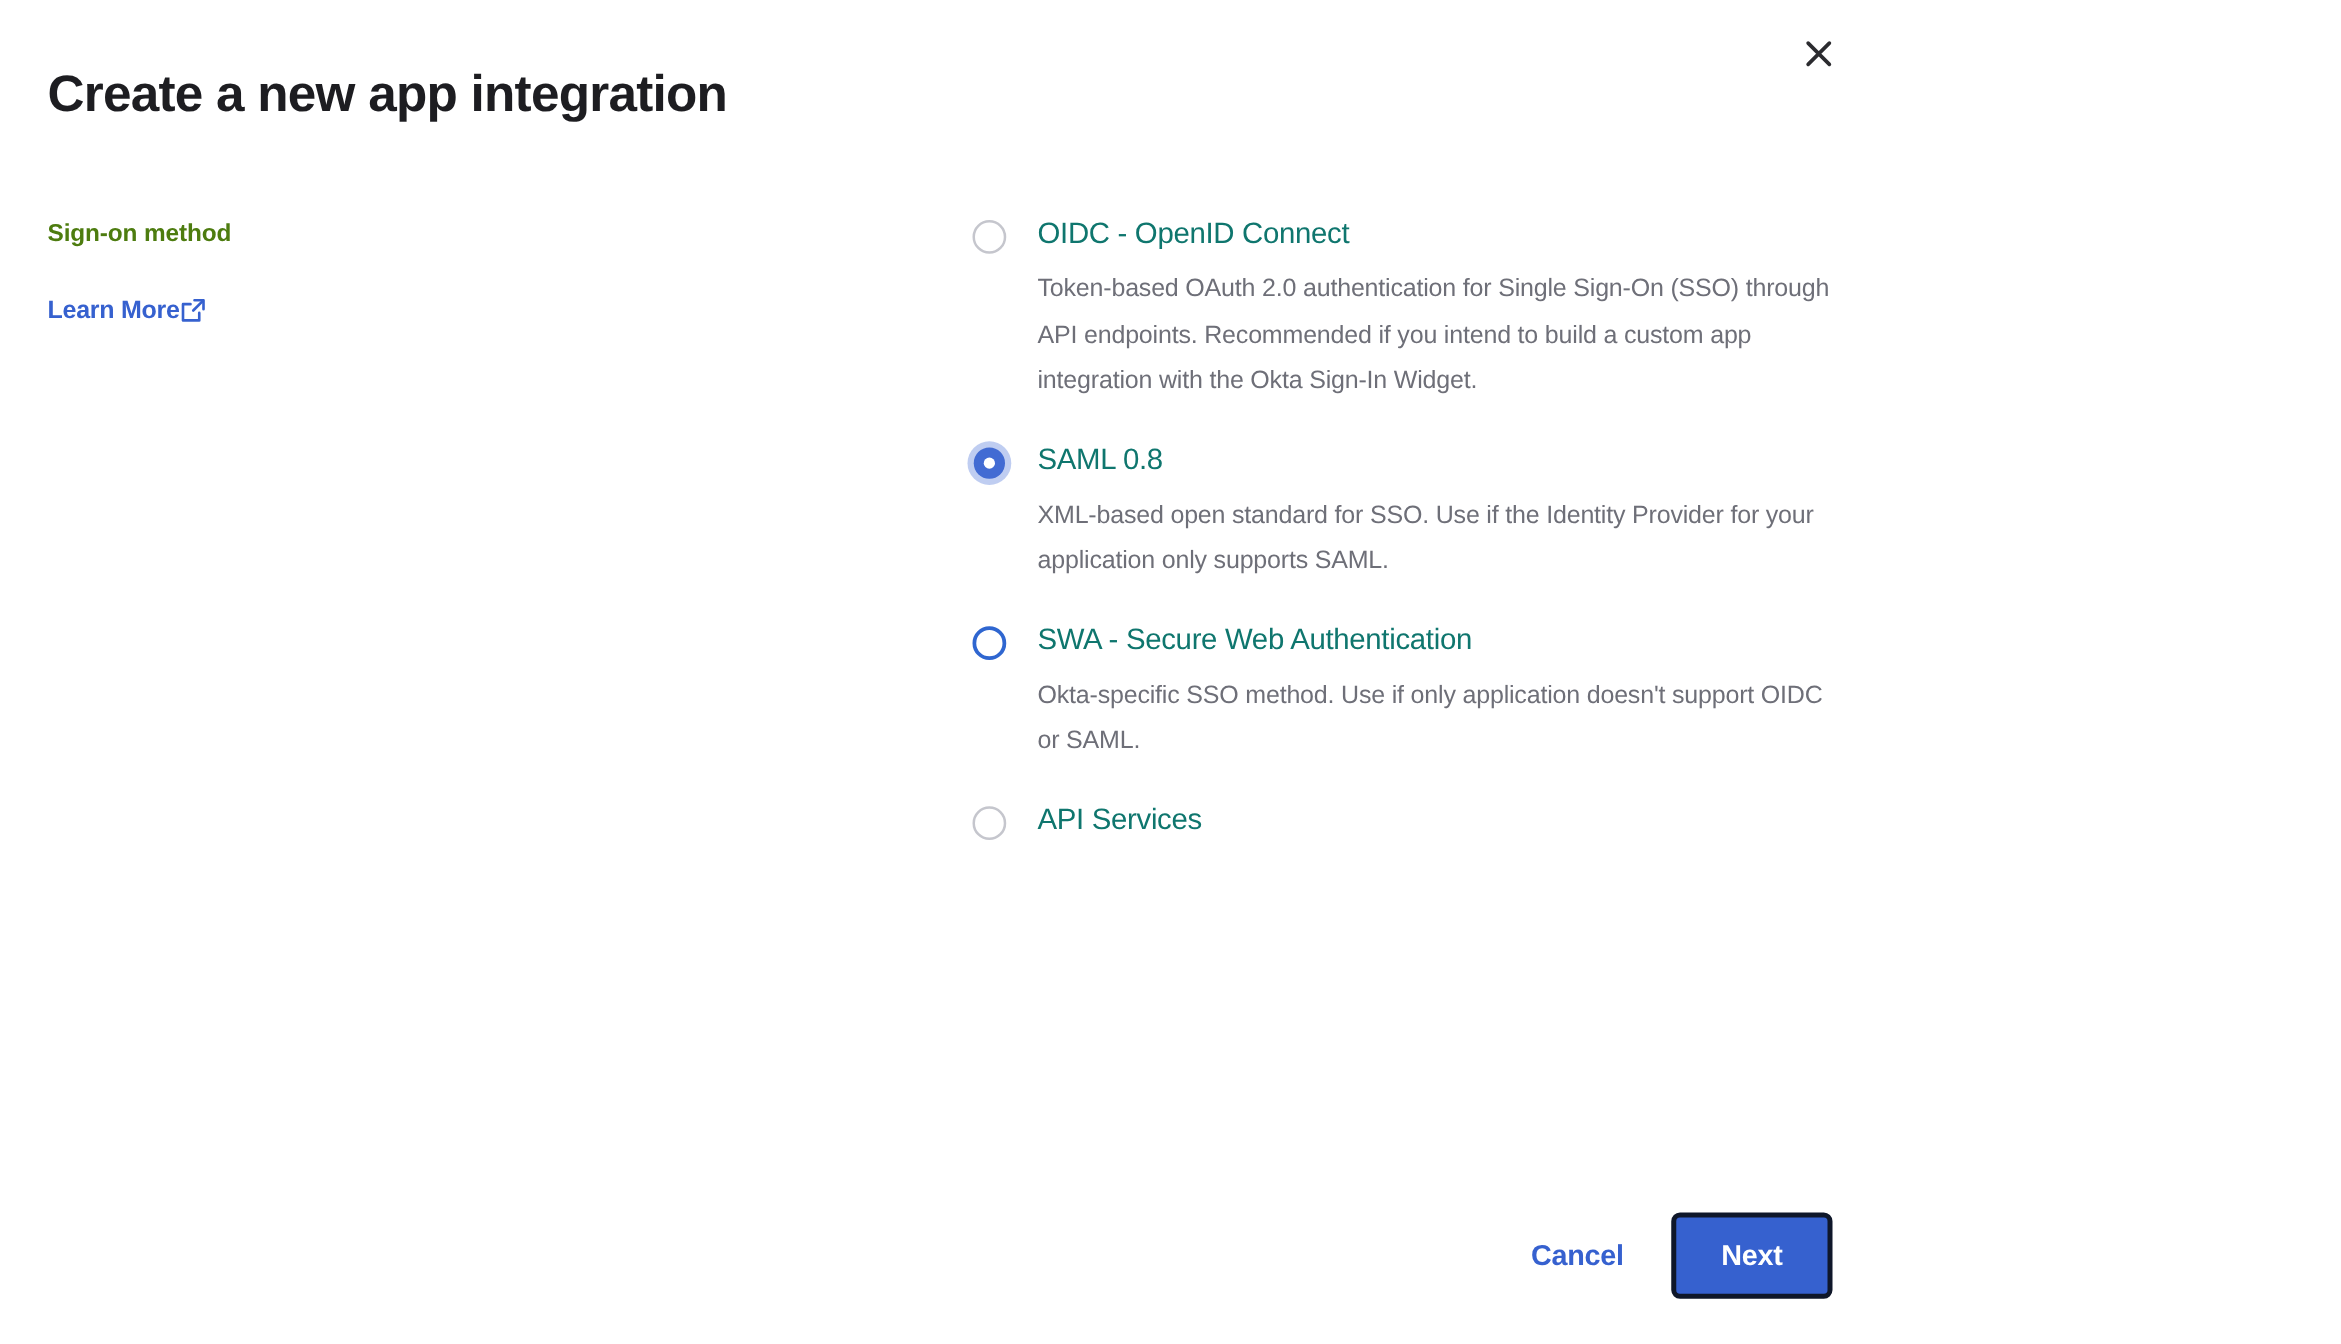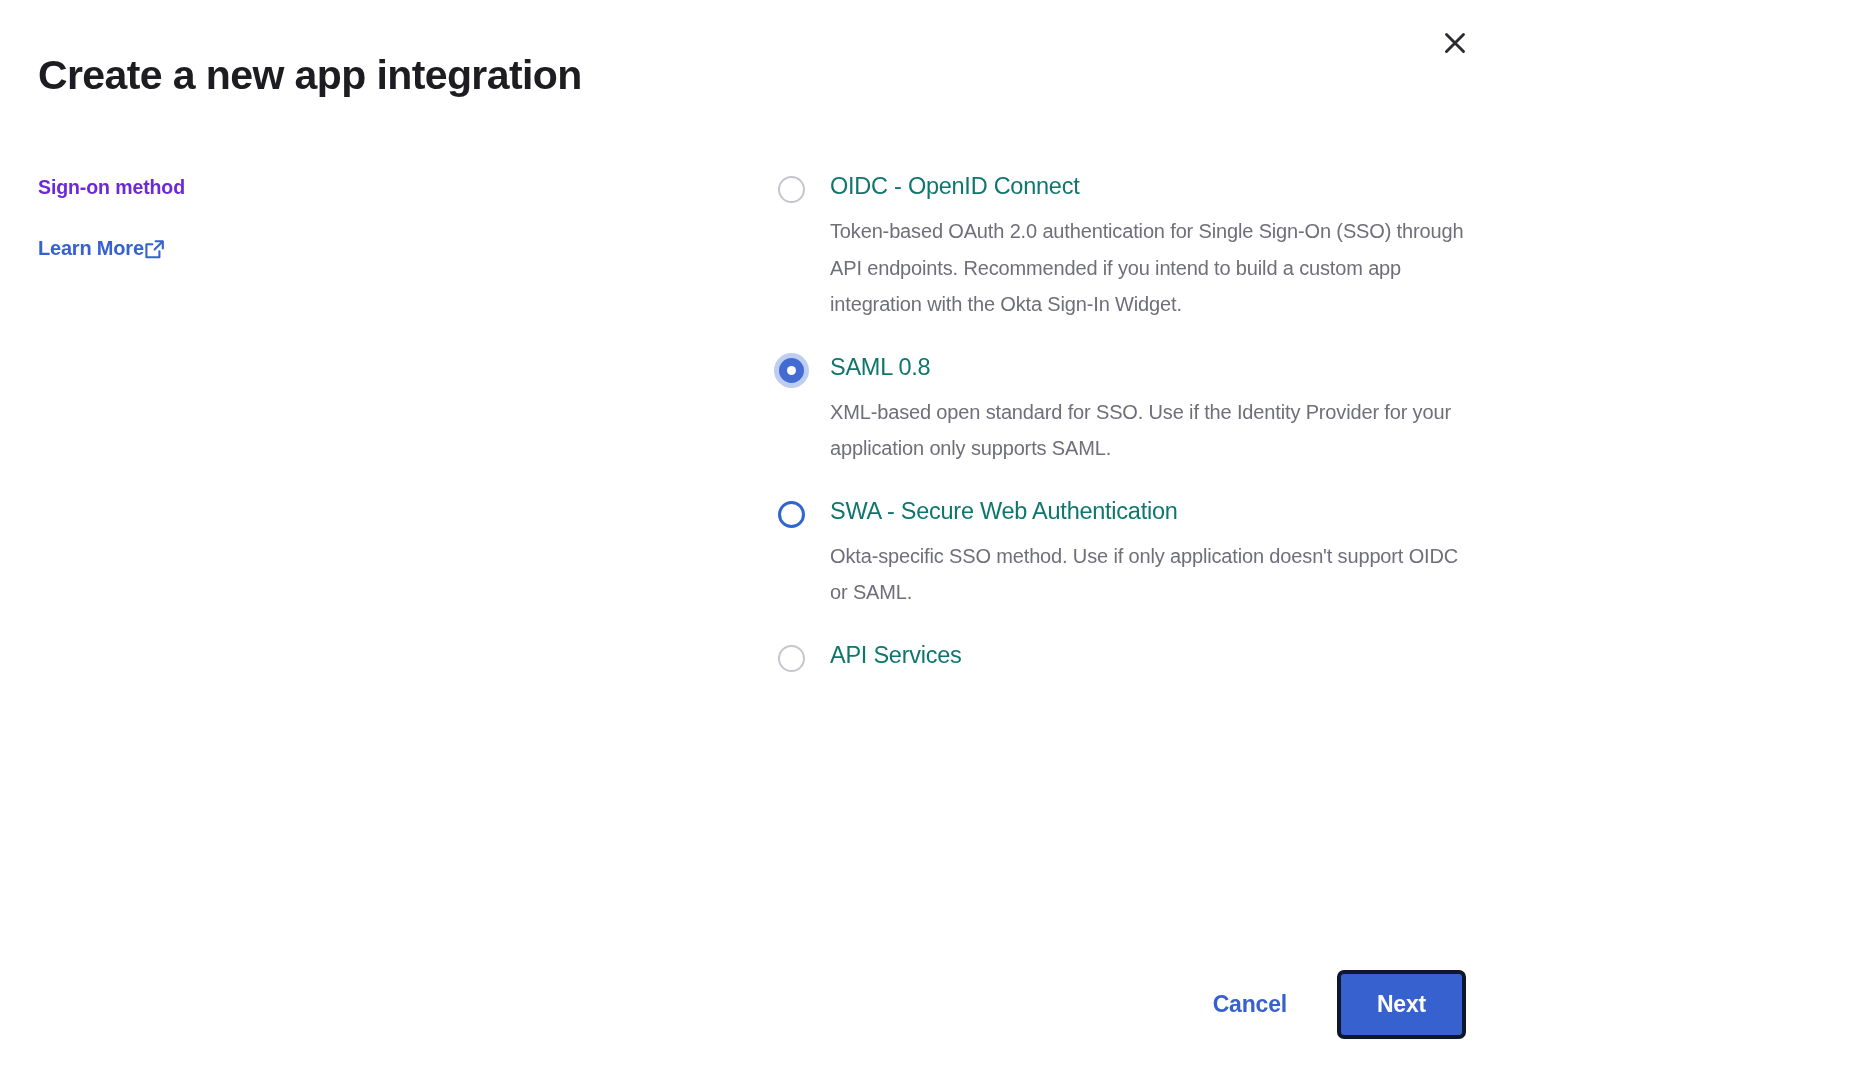--- a/index.html
+++ b/index.html
@@ -68,29 +68,29 @@
 
   .left-col {
     width: 740px;
     flex: 0 0 740px;
     padding-top: 4px;
   }
 
   .section-label {
     font-size: 19.5px;
     font-weight: 700;
-    color: #6d28d9;
+    color: #4d7c0f;
     letter-spacing: -0.1px;
     margin: 0 0 38px 0;
     line-height: 1.2;
   }
 
   .learn-more {
     display: inline-flex;
-    align-items: flex-end;
+    align-items: center;
     gap: 0;
     font-size: 20px;
     font-weight: 700;
     color: #3661cf;
     text-decoration: none;
     letter-spacing: -0.2px;
     cursor: pointer;
   }
   .learn-more .ext-icon { display: inline-flex; }
 
@@ -191,21 +191,21 @@
     margin: 0;
   }
 
   
   .dialog-footer {
     position: absolute;
     right: 38px;
     bottom: 36px;
     display: flex;
     align-items: center;
-    gap: 36px;
+    gap: 24px;
   }
 
   .btn-cancel {
     background: none;
     border: none;
     padding: 10px 14px;
     font-family: "Liberation Sans", sans-serif;
     font-size: 23px;
     font-weight: 700;
     color: #3661cf;

